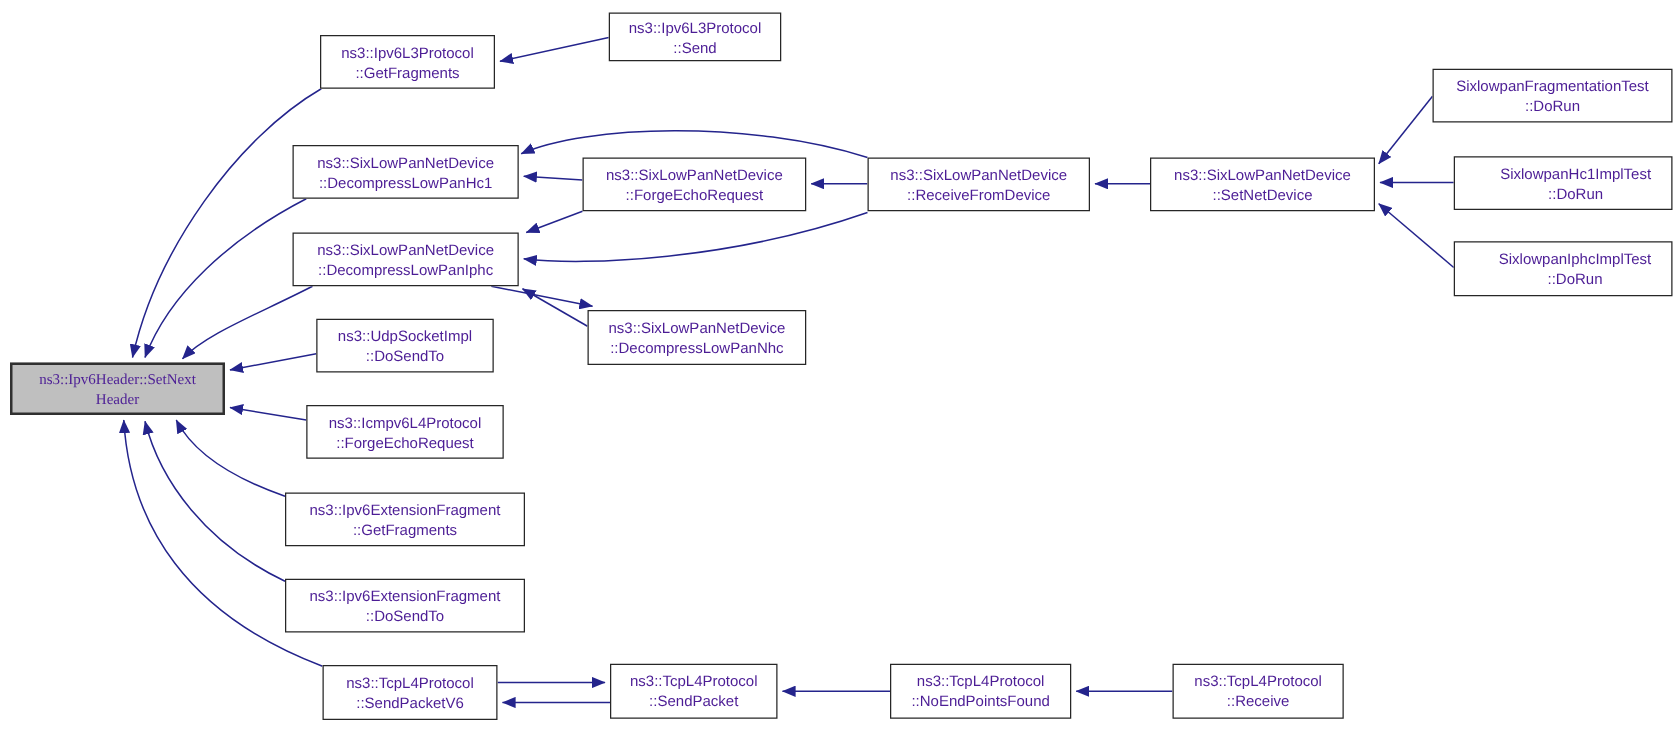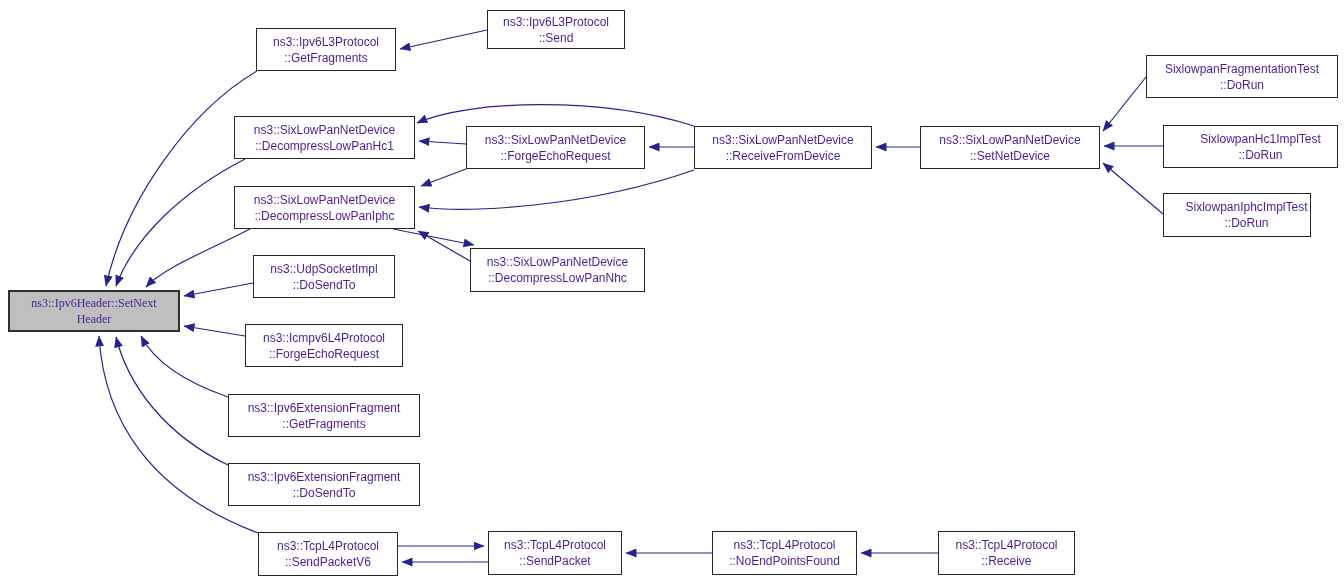--- a/index.html
+++ b/index.html
@@ -121,21 +121,21 @@
       <span>::SetNetDevice</span>
     </div>
     <div class="node" style="left: 1146px; top: 55px; width: 192px; height: 43px; align-items: center;">
       <span>SixlowpanFragmentationTest</span>
       <span>::DoRun</span>
     </div>
     <div class="node" style="left: 1163px; top: 125px; width: 175px; height: 43px; padding-left: 20px;">
       <span>SixlowpanHc1ImplTest</span>
       <span>::DoRun</span>
     </div>
-    <div class="node" style="left: 1163px; top: 193px; width: 148px; height: 44px; padding-left: 19px;">
+    <div class="node" style="left: 1163px; top: 193px; width: 175px; height: 44px; padding-left: 19px;">
       <span>SixlowpanIphcImplTest</span>
       <span>::DoRun</span>
     </div>
     <div class="node" style="left: 253px; top: 255px; width: 142px; height: 43px;">
       <span>ns3::UdpSocketImpl</span>
       <span>::DoSendTo</span>
     </div>
     <div class="node" style="left: 245px; top: 324px; width: 158px; height: 43px;">
       <span>ns3::Icmpv6L4Protocol</span>
       <span>::ForgeEchoRequest</span>

